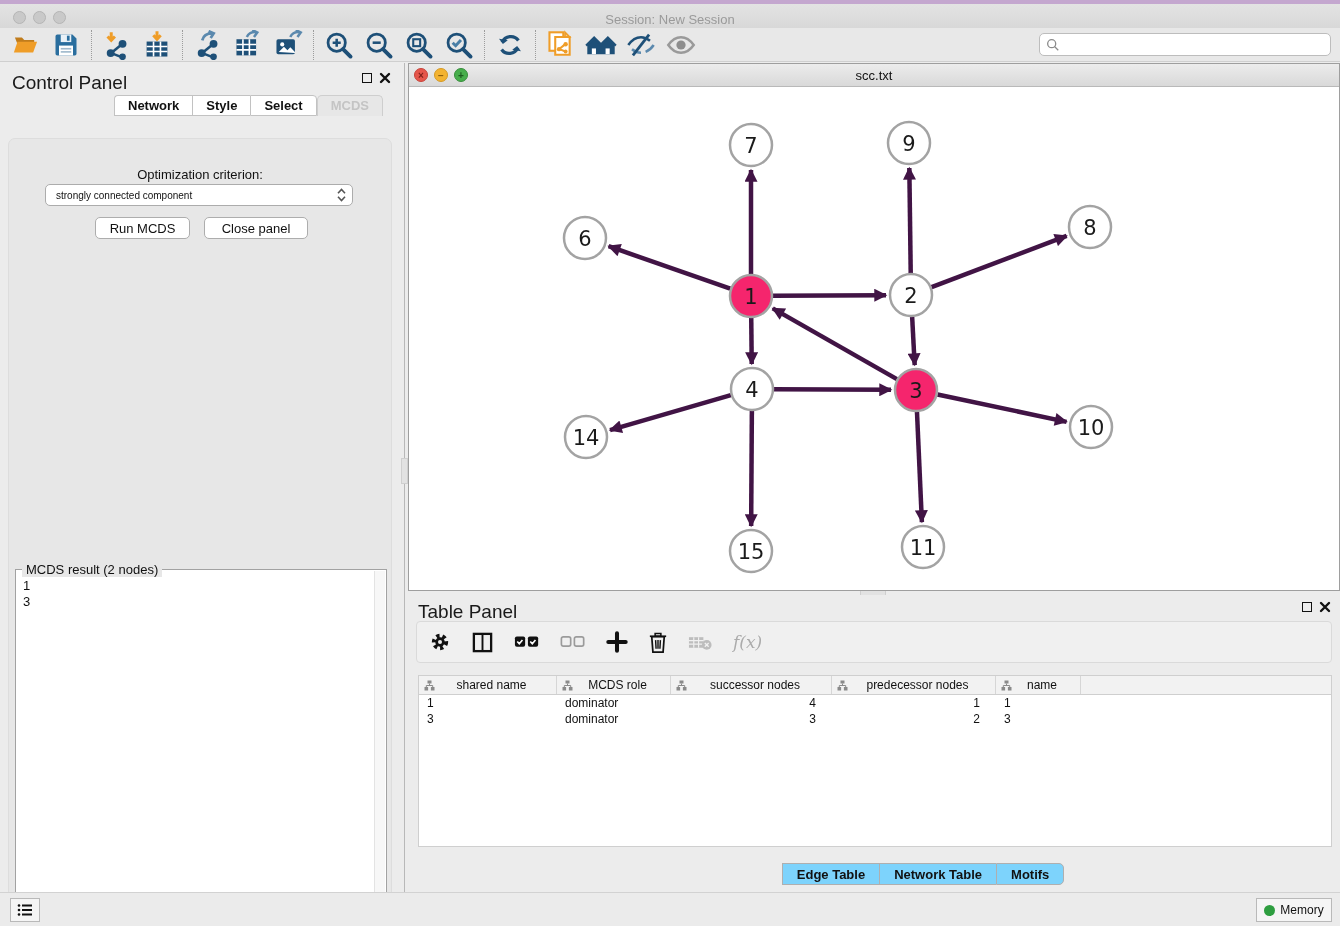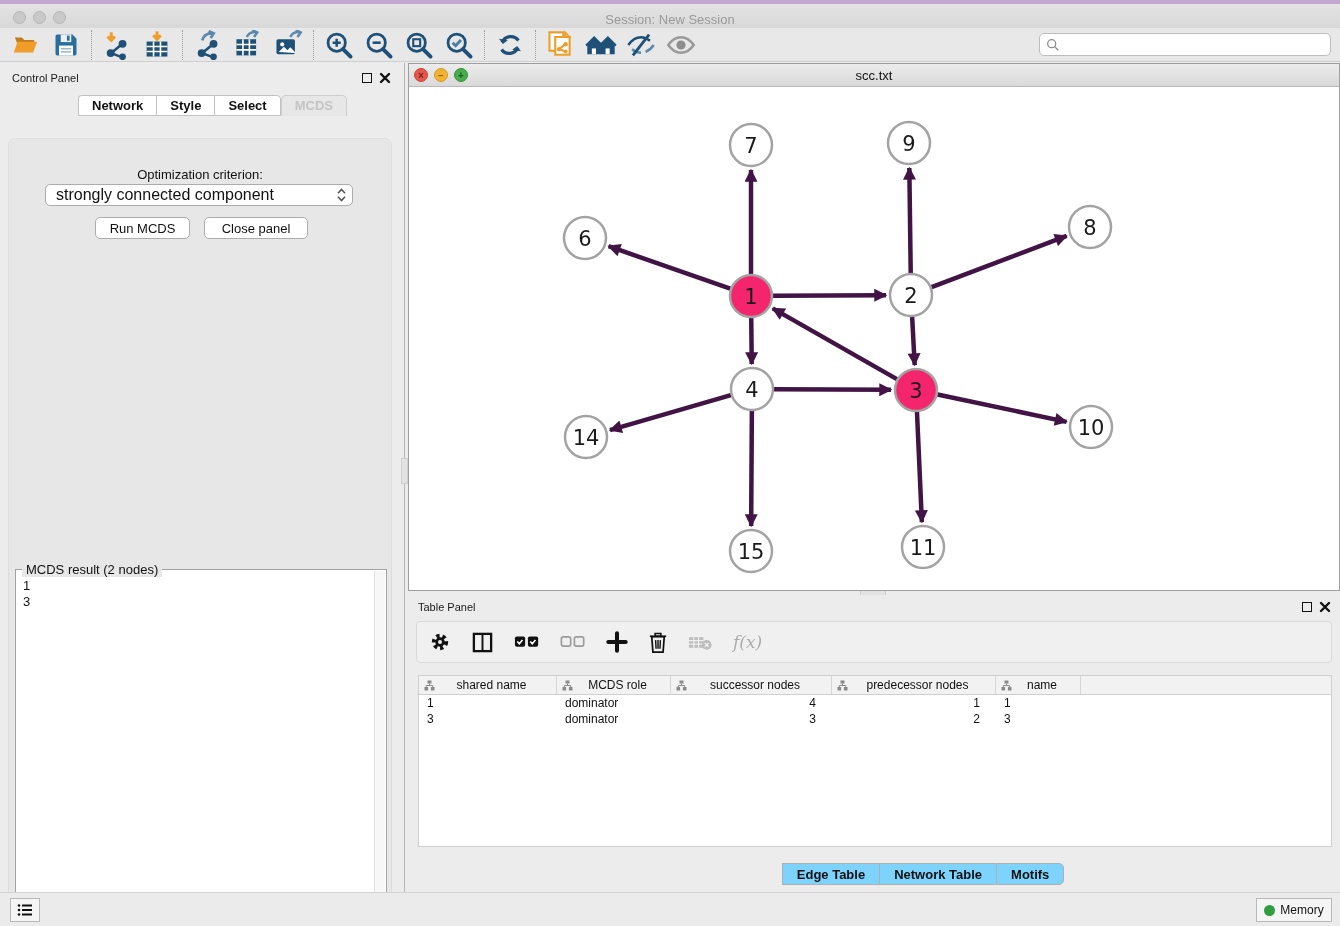--- a/index.html
+++ b/index.html
@@ -18,36 +18,36 @@
   #toolbar { position:absolute; left:0; top:28px; width:1340px; height:34px;
     background:#E8E8E8; border-bottom:1px solid #CFCFCF; display:flex; align-items:center; padding-left:6px; }
   .tbtn { width:40px; height:32px; display:flex; align-items:center; justify-content:center; }
   .tdiv { height:30px; border-left:1px dotted #9C9C9C; margin:0 5px; }
   #quick-search { margin-left:auto; margin-right:9px; width:292px; height:23px;
     background:#fff; border:1px solid #BDBDBD; border-radius:5px; display:flex; align-items:center; padding-left:6px; }
   #quick-search input { border:none; outline:none; flex:1; font-size:12px; background:transparent; }
 
   
   #control-panel { position:absolute; left:0; top:63px; width:401px; height:829px; background:#ECECEC; }
-  .panel-title { font-size:11px; color:#1A1A1A; }
+  .panel-title { font-size:19px; color:#1A1A1A; }
   .panel-btns { position:absolute; right:10px; top:9px; display:flex; gap:7px; align-items:center; }
   .float-box { width:10px; height:10px; border:1.5px solid #111; }
   #cp-tabs { position:absolute; left:78px; top:32px; display:flex; height:21px; }
   .cp-tab { font-size:13px; font-weight:700; padding:0 13px; line-height:20px;
     background:#FFFFFF; border:1px solid #C2C2C2; border-right:none; color:#111; }
-  .cp-tab:first-child { border-radius:4px 0 0 0; }
+  .cp-tab:first-child { border-radius:4px 0 0 0;margin-left:36px; }
   .cp-tab.last { border-right:1px solid #C2C2C2; border-radius:0 4px 0 0; }
   .cp-tab.active { background:#E7E7E7; color:#C4C4C4; border:1px solid #CECECE; border-bottom:none;
     border-radius:5px 5px 0 0; }
   #cp-body { position:absolute; left:8px; top:52px; width:384px; height:763px;
     background:#E7E7E7; border:1px solid #DDDDDD; border-radius:7px;margin-top:23px; }
   #opt-label { position:absolute; left:0; top:28px; width:100%; text-align:center; font-size:13px; color:#111; }
   #opt-select { position:absolute; left:36px; top:45px; width:308px; height:22px; background:#fff;
     border:1px solid #ACACAC; border-radius:5px; display:flex; align-items:center; padding:0 6px 0 10px; }
-  #opt-select .sel-text { flex:1; font-size:16px; color:#111; }
+  #opt-select .sel-text { flex:1; font-size:10px; color:#111; }
   .btn { position:absolute; height:22px; background:#fff; border:1px solid #ADADAD; border-radius:5px;
     font-size:13px; color:#111; display:flex; align-items:center; justify-content:center; }
   #run-btn { left:86px; top:78px; width:95px; }
   #closepanel-btn { left:195px; top:78px; width:104px; }
   #result-box { position:absolute; left:6px; top:430px; width:372px; height:377px;
     border:1px solid #A2A2A2; background:#fff; }
   #result-title { position:absolute; left:6px; top:-8px; background:#E7E7E7; padding:0 4px;
     font-size:13px; color:#111; }
   #result-lines { position:absolute; left:7px; top:8px; font-size:13px; color:#111; line-height:16px; white-space:pre; }
   #result-scroll { position:absolute; right:1px; top:1px; width:11px; height:373px;

